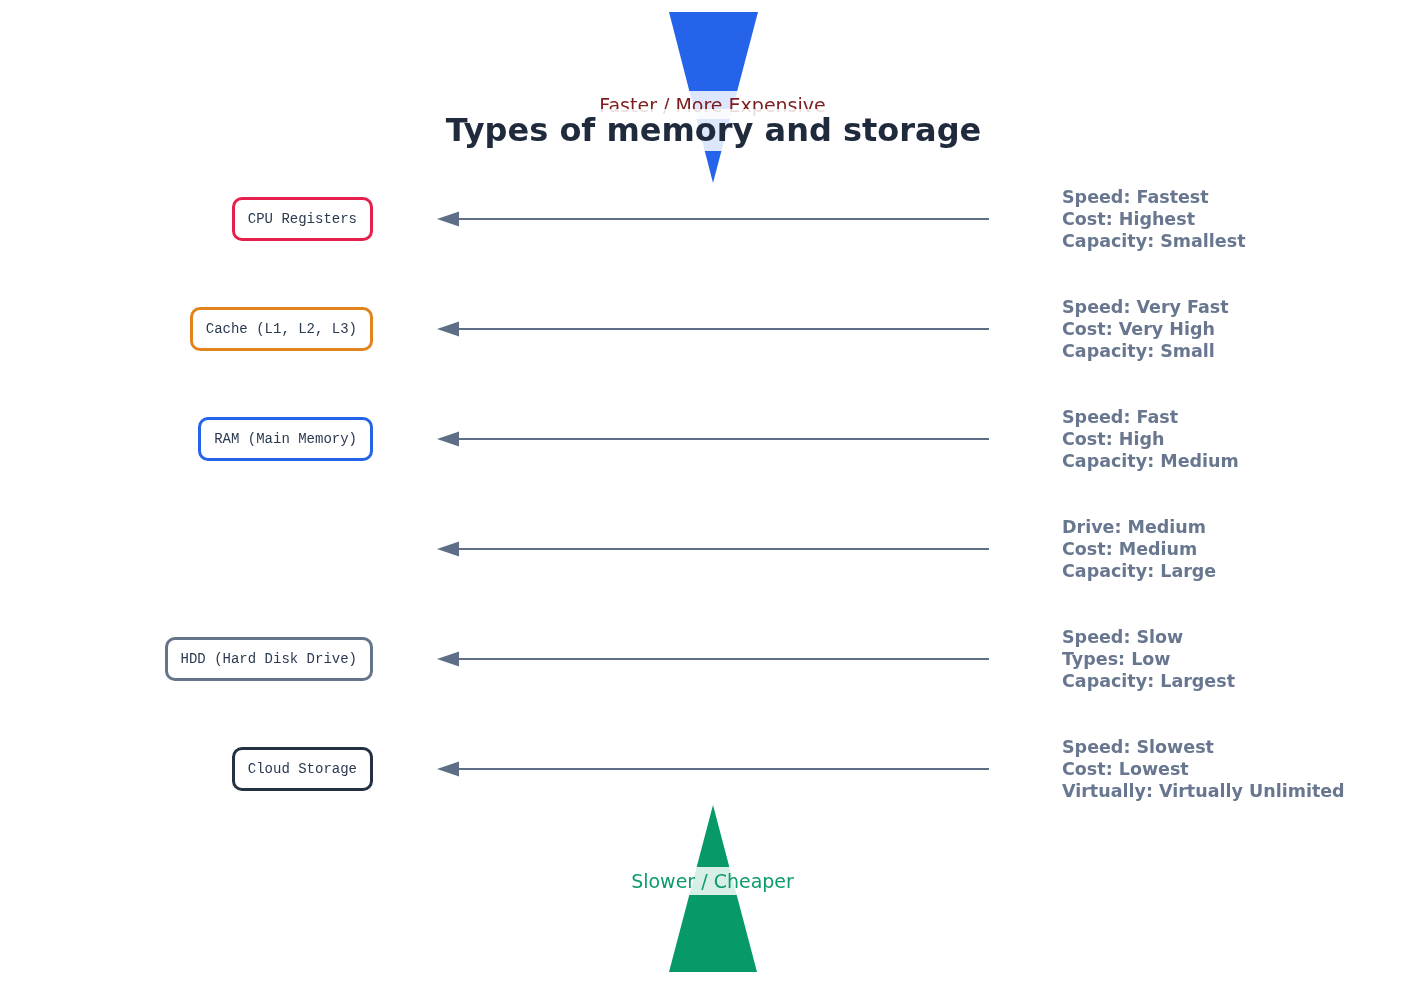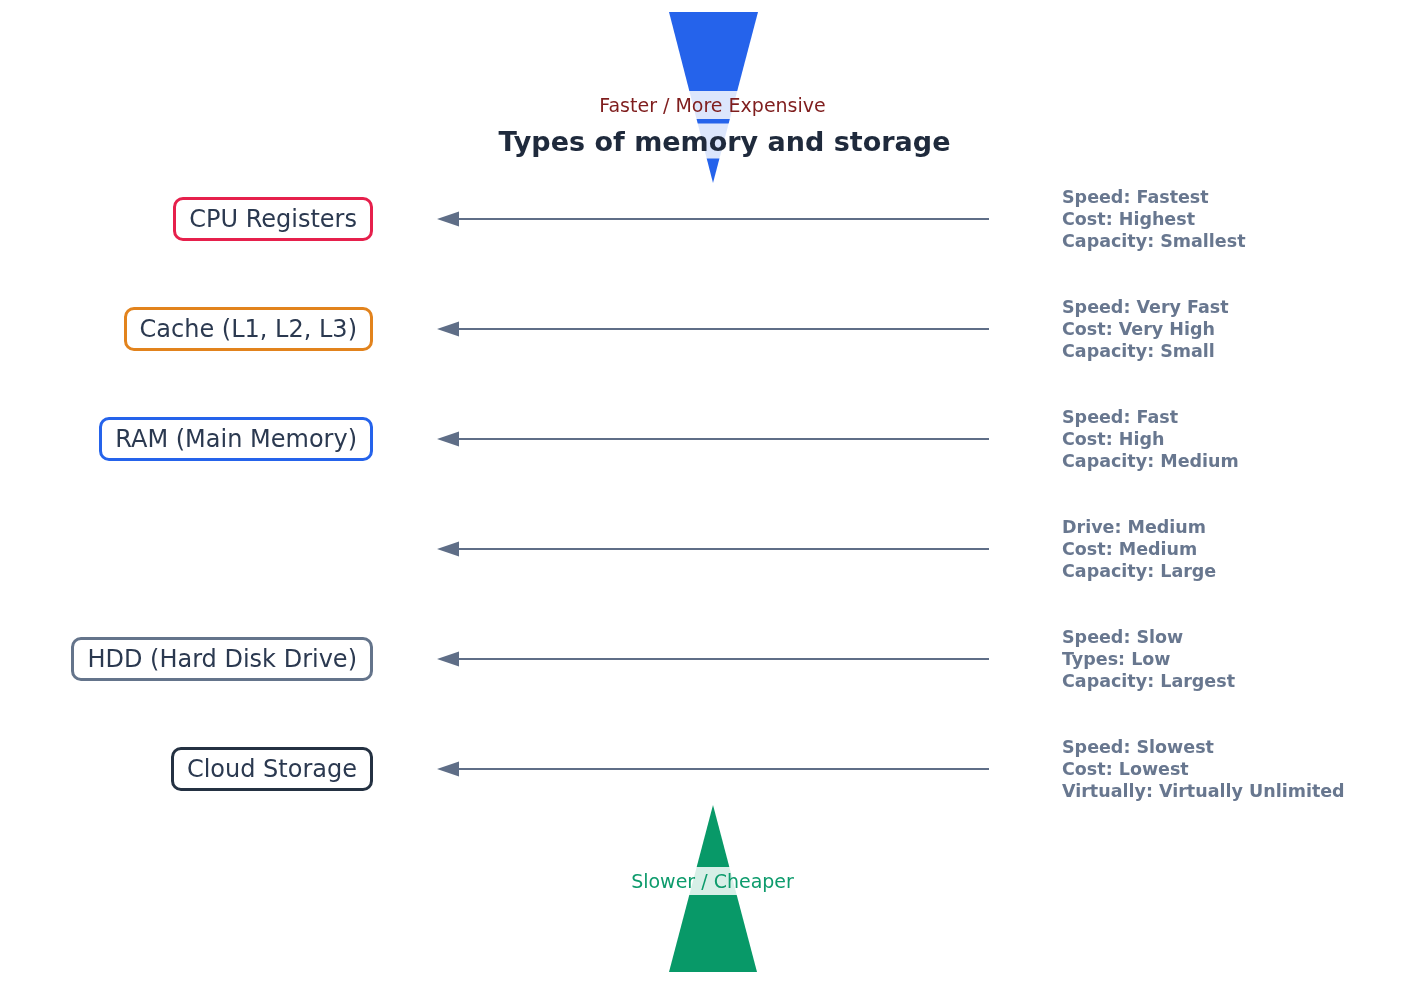--- a/index.html
+++ b/index.html
@@ -25,42 +25,43 @@
     padding: 3px 10px;
     white-space: nowrap;
   }
   .faster-label { top: 105px; }
   .slower-label { top: 881px; }
   .page-title {
     position: absolute;
     left: 50%;
     top: 129px;
     transform: translate(-50%, -50%);
-    margin: 12px;
-    font-size: 27px;
+    margin: 1px;
+    font-size: 32px;
     font-weight: bold;
     color: #1f2a3c;
     background: rgba(255,255,255,0.84);
     padding: 2px 8px;
     white-space: nowrap;
   }
   .node {
     position: absolute;
     right: 1052px;
     height: 44px;
     box-sizing: border-box;
     display: flex;
     align-items: center;
     padding: 0 13px;
     border: 3px solid #333;
     border-radius: 10px;
     background: #ffffff;
-    font-size: 24px;
+    font-size: 14px;
     color: #2b3950;
     white-space: nowrap;
+    font-family: Liberation Mono, monospace;
   }
   .info {
     position: absolute;
     left: 1062px;
     font-size: 17.5px;
     line-height: 22px;
     color: #68778f;
     white-space: nowrap;
     font-weight: bold;
   }

